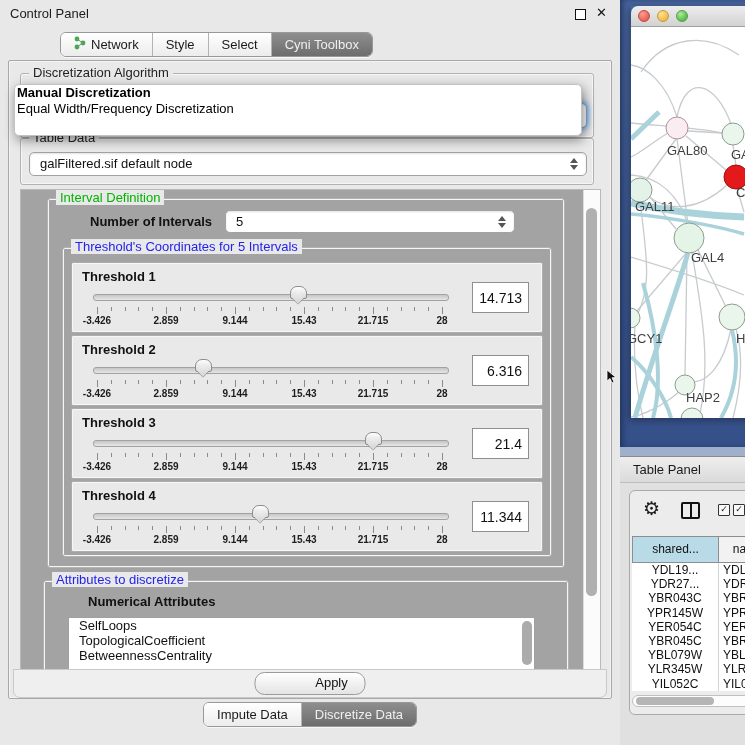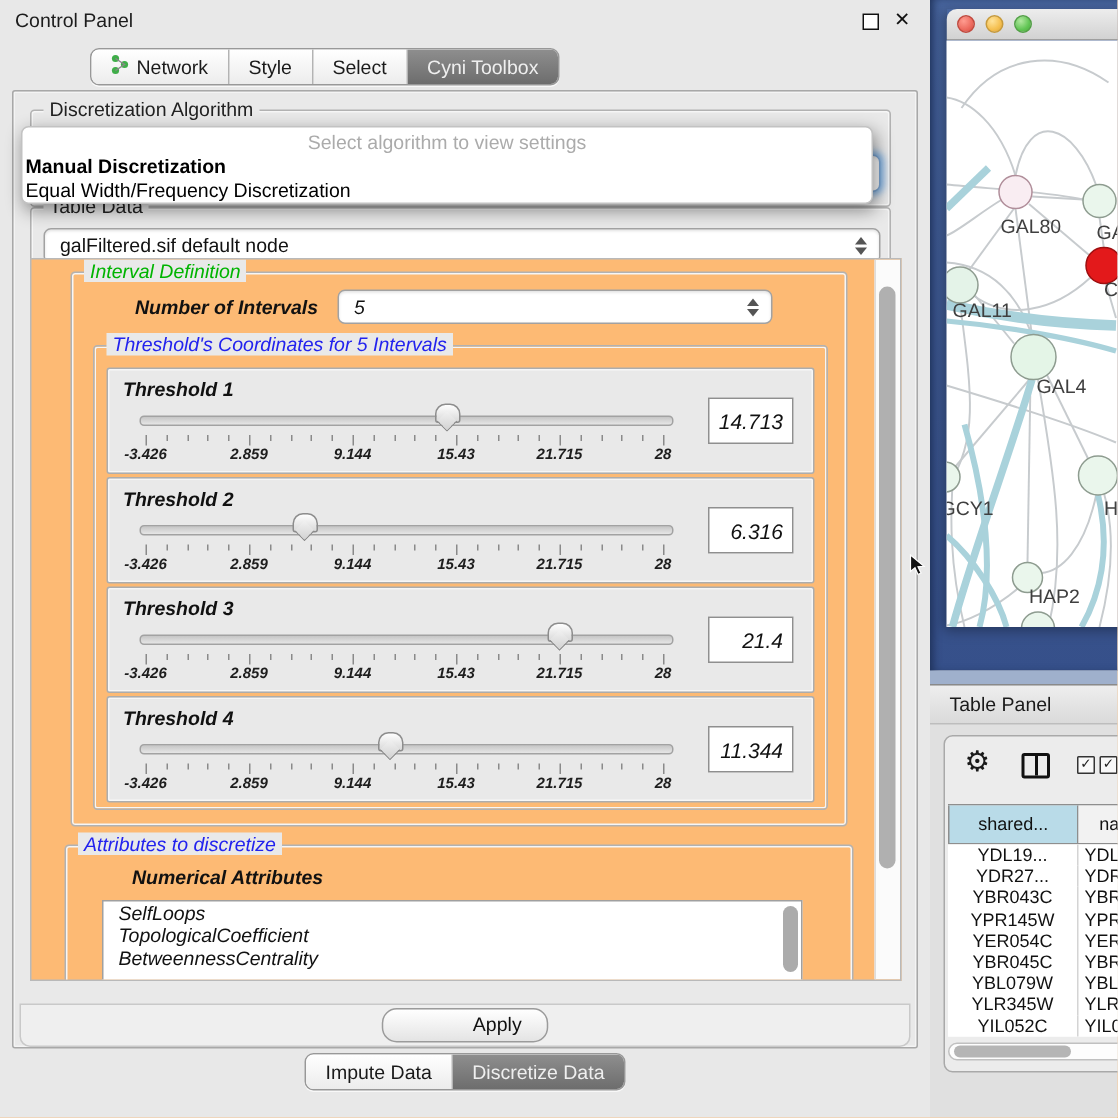--- a/index.html
+++ b/index.html
@@ -42,22 +42,22 @@
   .stepper::after{bottom:1px;border-top:5px solid #555;}
   .focus-ring{box-shadow:0 0 5px 2px rgba(94,158,222,.8), inset 0 1px 2px rgba(0,0,0,.1);
               border-color:#7da7d4;}
 
   .popup{left:5px;top:23px;width:566px;height:50px;background:#fff;border:1px solid #c2c2c2;
          border-radius:5px;box-shadow:2px 4px 12px rgba(0,0,0,.45);z-index:60;}
   .popup .ghost{height:16px;text-align:center;color:#ababab;font-size:13px;padding-top:2px;}
   .popup .opt{height:16px;font-size:13px;color:#000;padding-left:2px;line-height:16px;}
   .popup .opt.bold{font-weight:bold;}
 
-  .scrollpane{left:11px;top:111px;width:579px;height:480px;border:1px solid #b9b9b9;
-              background:#fdba74;overflow:hidden;font-style:italic;}
+  .scrollpane{left:11px;top:128px;width:579px;height:480px;border:1px solid #b9b9b9;
+              background:#a3a3a3;overflow:hidden;}
   .vscroll{position:absolute;right:0;top:0;width:16px;height:100%;background:#fbfbfb;
            border-left:1px solid #dcdcdc;}
   .vscroll .thumb-v{position:absolute;left:2px;width:11px;background:#b0b0b0;border-radius:6px;}
 
   .threshold{position:relative;border:1px solid #adadad;border-radius:2px;background:#E9E9E9;
              box-shadow:inset 0 0 0 1px #f7f7f7;margin-bottom:2px;width:470px;height:69px;}
   .th-label{font-size:13px;font-weight:bold;color:#111;padding:6px 0 0 10px;}
   .track{position:absolute;left:21px;top:31px;width:354px;height:5px;border:1px solid #a2a2a2;
          border-radius:3px;background:linear-gradient(#c6c6c6,#e6e6e6);}
   .thumbx{position:absolute;top:23px;width:15px;height:11px;border:1px solid #8d8d8d;
@@ -158,21 +158,20 @@
   <div class="abs content">
 
     <div class="group" style="left:11px;top:12px;width:572px;height:63px;">
       <span class="glabel">Discretization Algorithm</span>
       <div class="combo focus-ring" style="left:8px;top:29px;width:558px;height:25px;">
         <span class="stepper"></span>
       </div>
     </div>
 
     <div class="abs popup">
-      <div class="ghost">Select algorithm to view settings</div>
       <div id="popup-options">
           <div class="opt bold">Manual Discretization</div>
           <div class="opt">Equal Width/Frequency Discretization</div>
         </div>
     </div>
 
     <div class="group" style="left:11px;top:77px;width:572px;height:45px;">
       <span class="glabel">Table Data</span>
       <div class="combo" style="left:8px;top:13px;width:558px;height:24px;">
         <span>galFiltered.sif default node</span>

